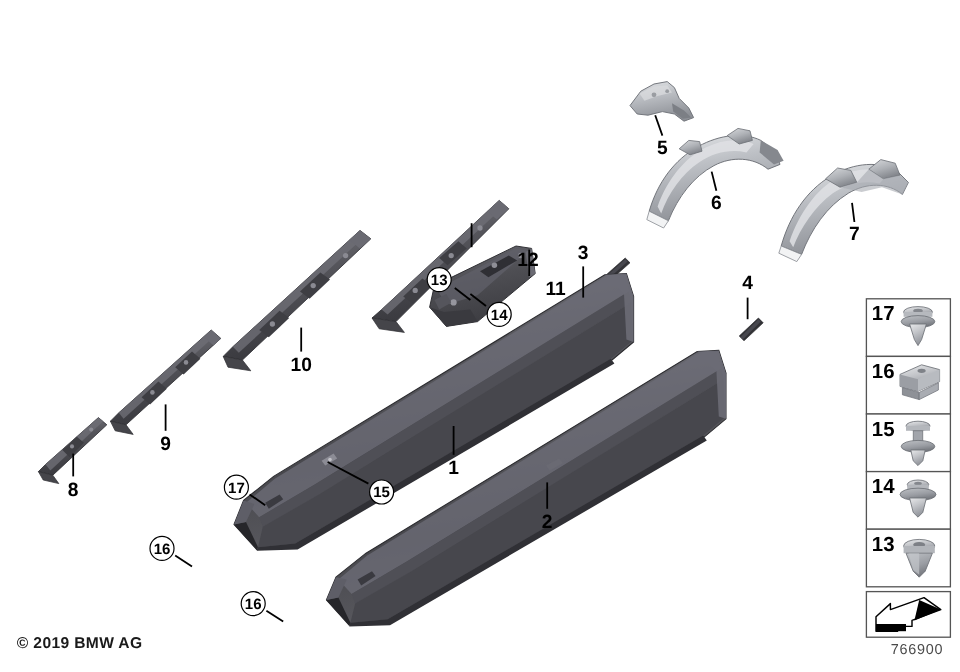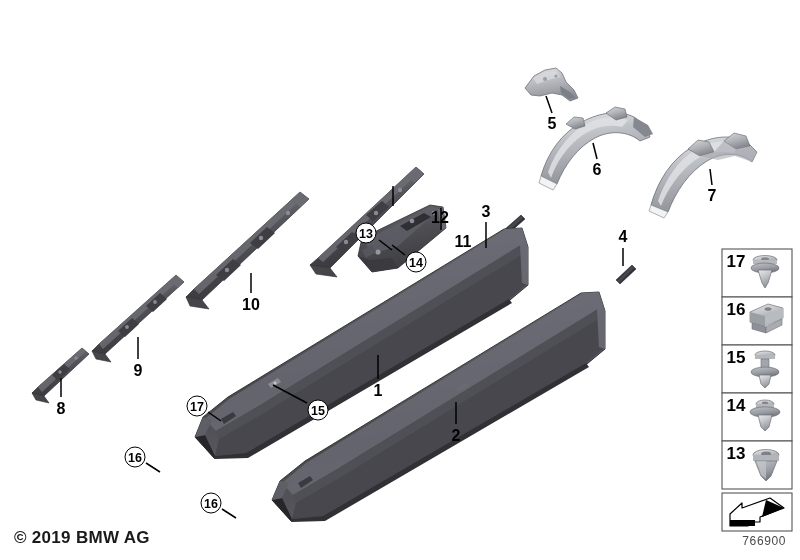--- a/index.html
+++ b/index.html
@@ -17,21 +17,21 @@
   #canvas {
     position: absolute;
     left: 0; top: 0;
     width: 800px;
     height: 560px;
   }
   .copyright {
     position: absolute;
     left: 14px;
     top: 528px;
-    font-size: 17px;
+    font-size: 13px;
     font-weight: bold;
     color: #1a1a1a;
     letter-spacing: 0.3px;
     white-space: nowrap;
   }
   .diagram-id {
     position: absolute;
     right: 14px;
     top: 534px;
     font-size: 12px;

